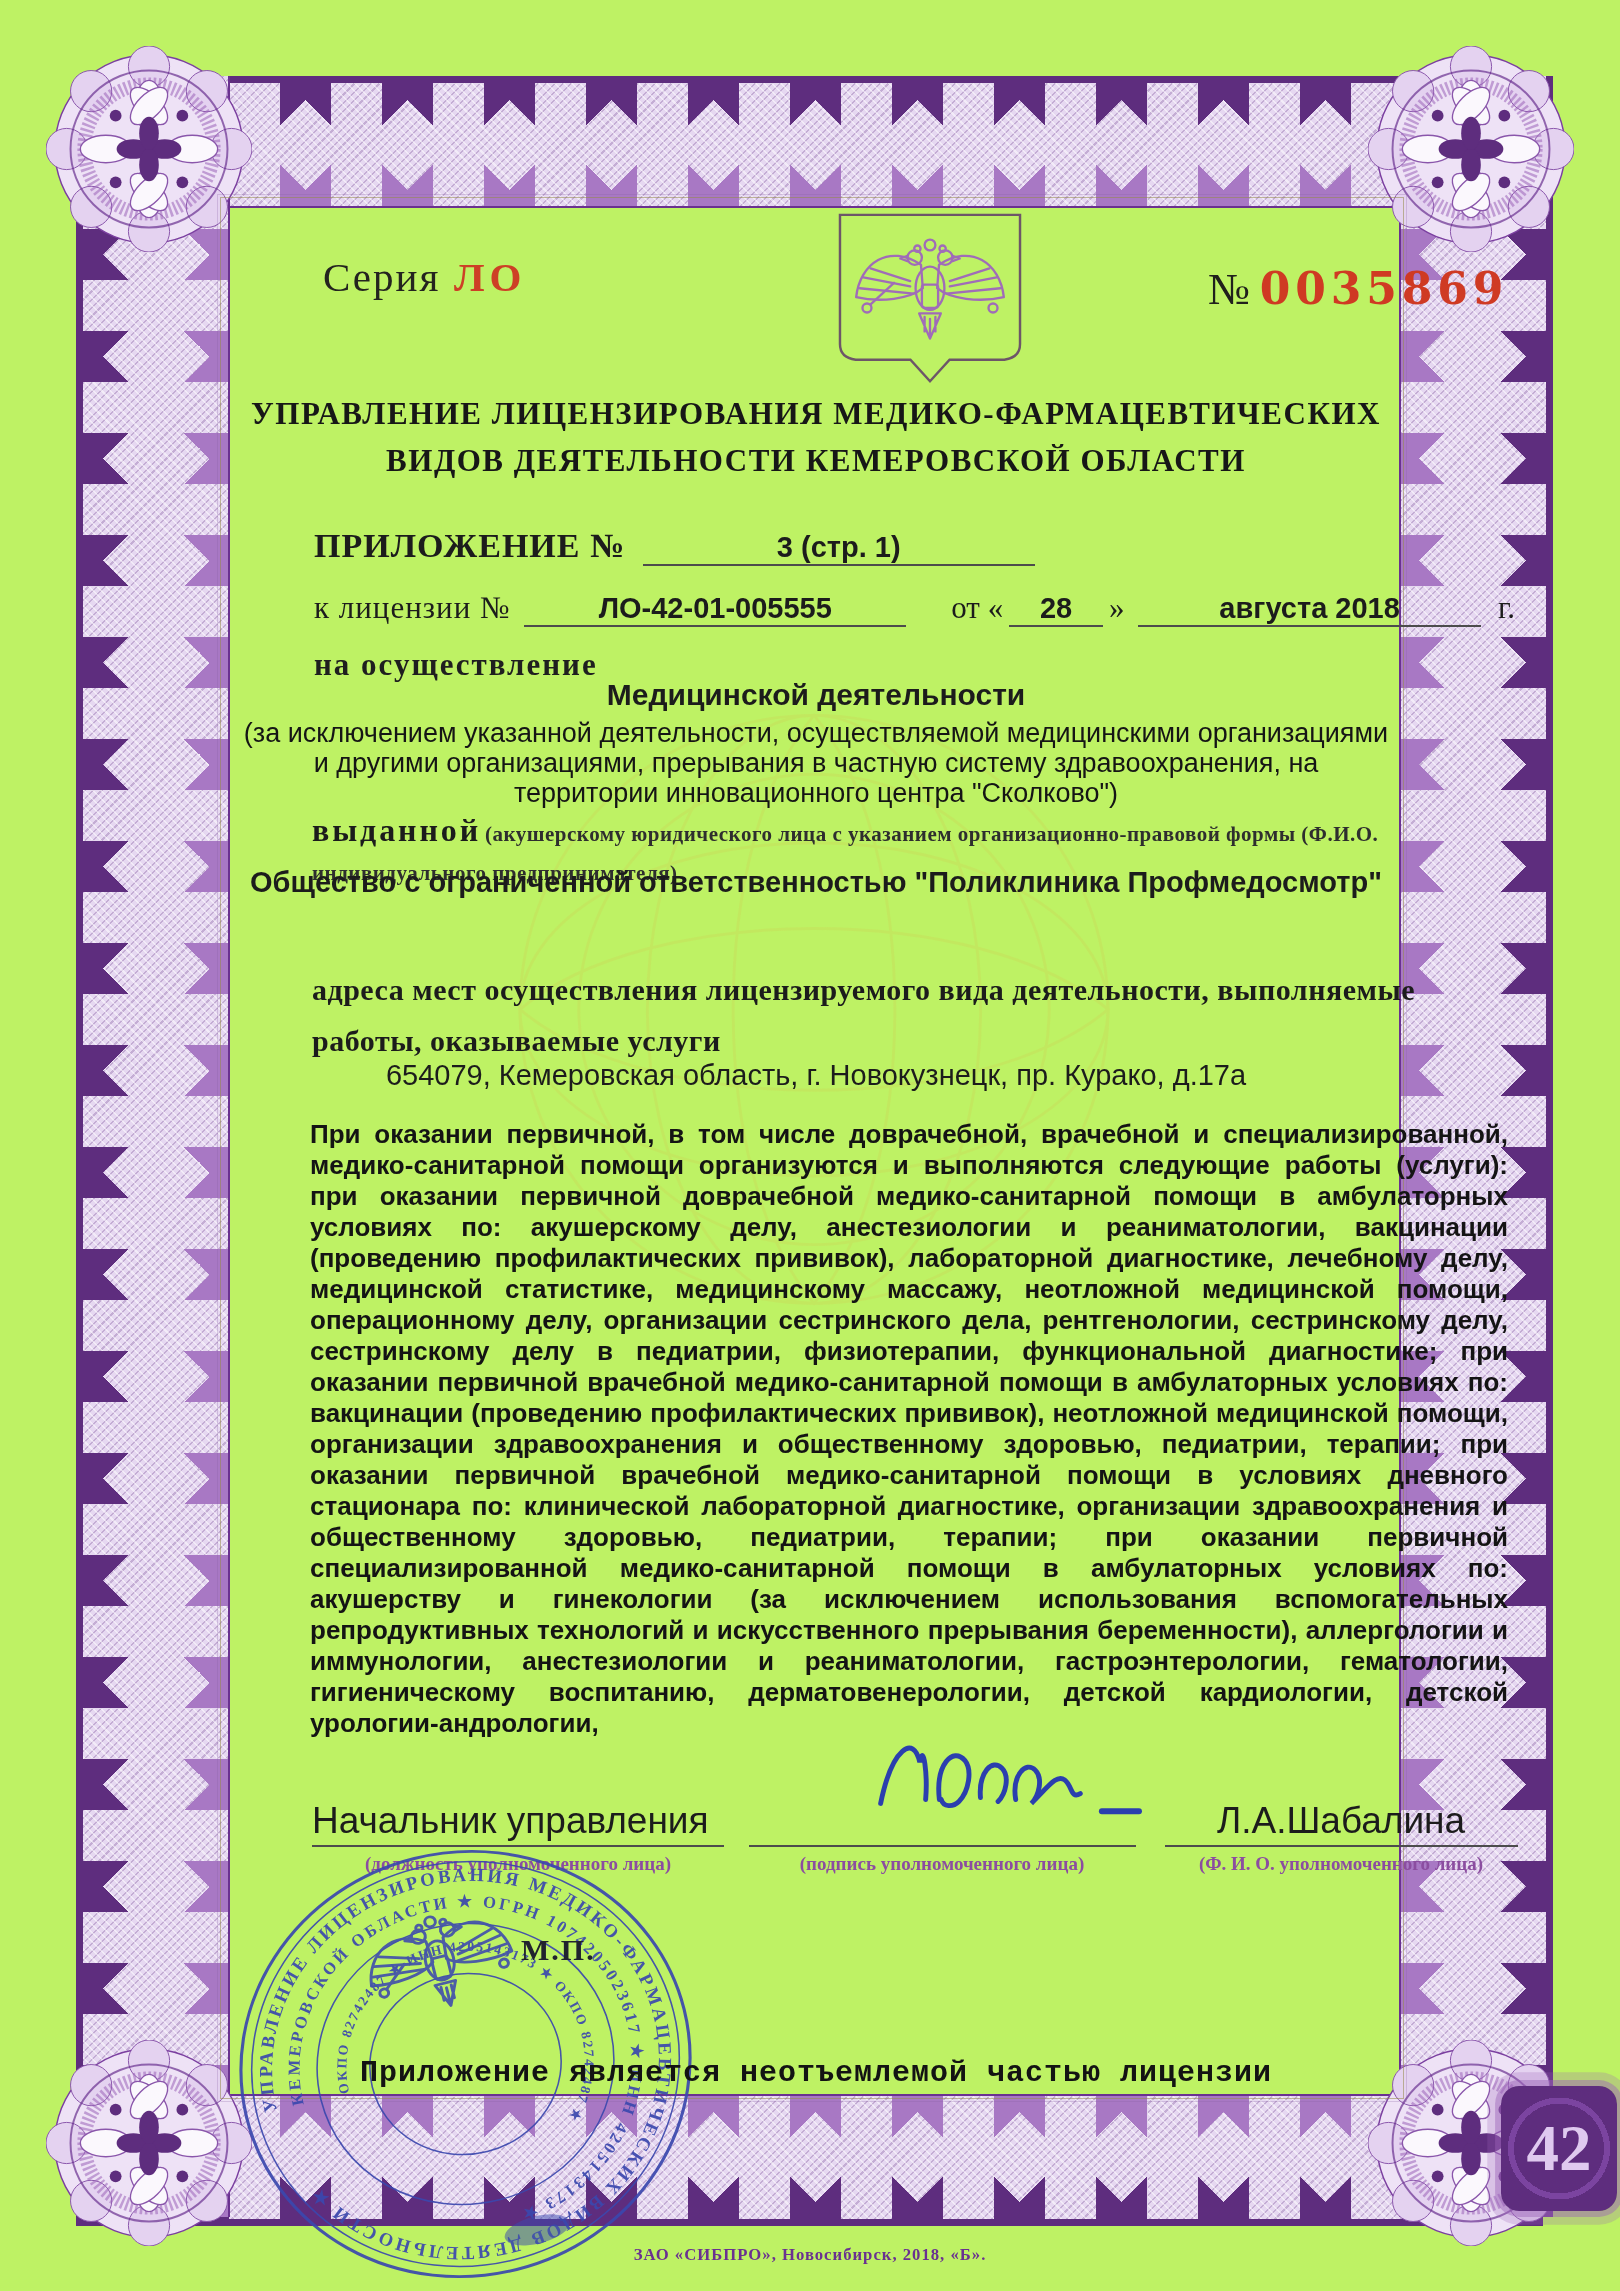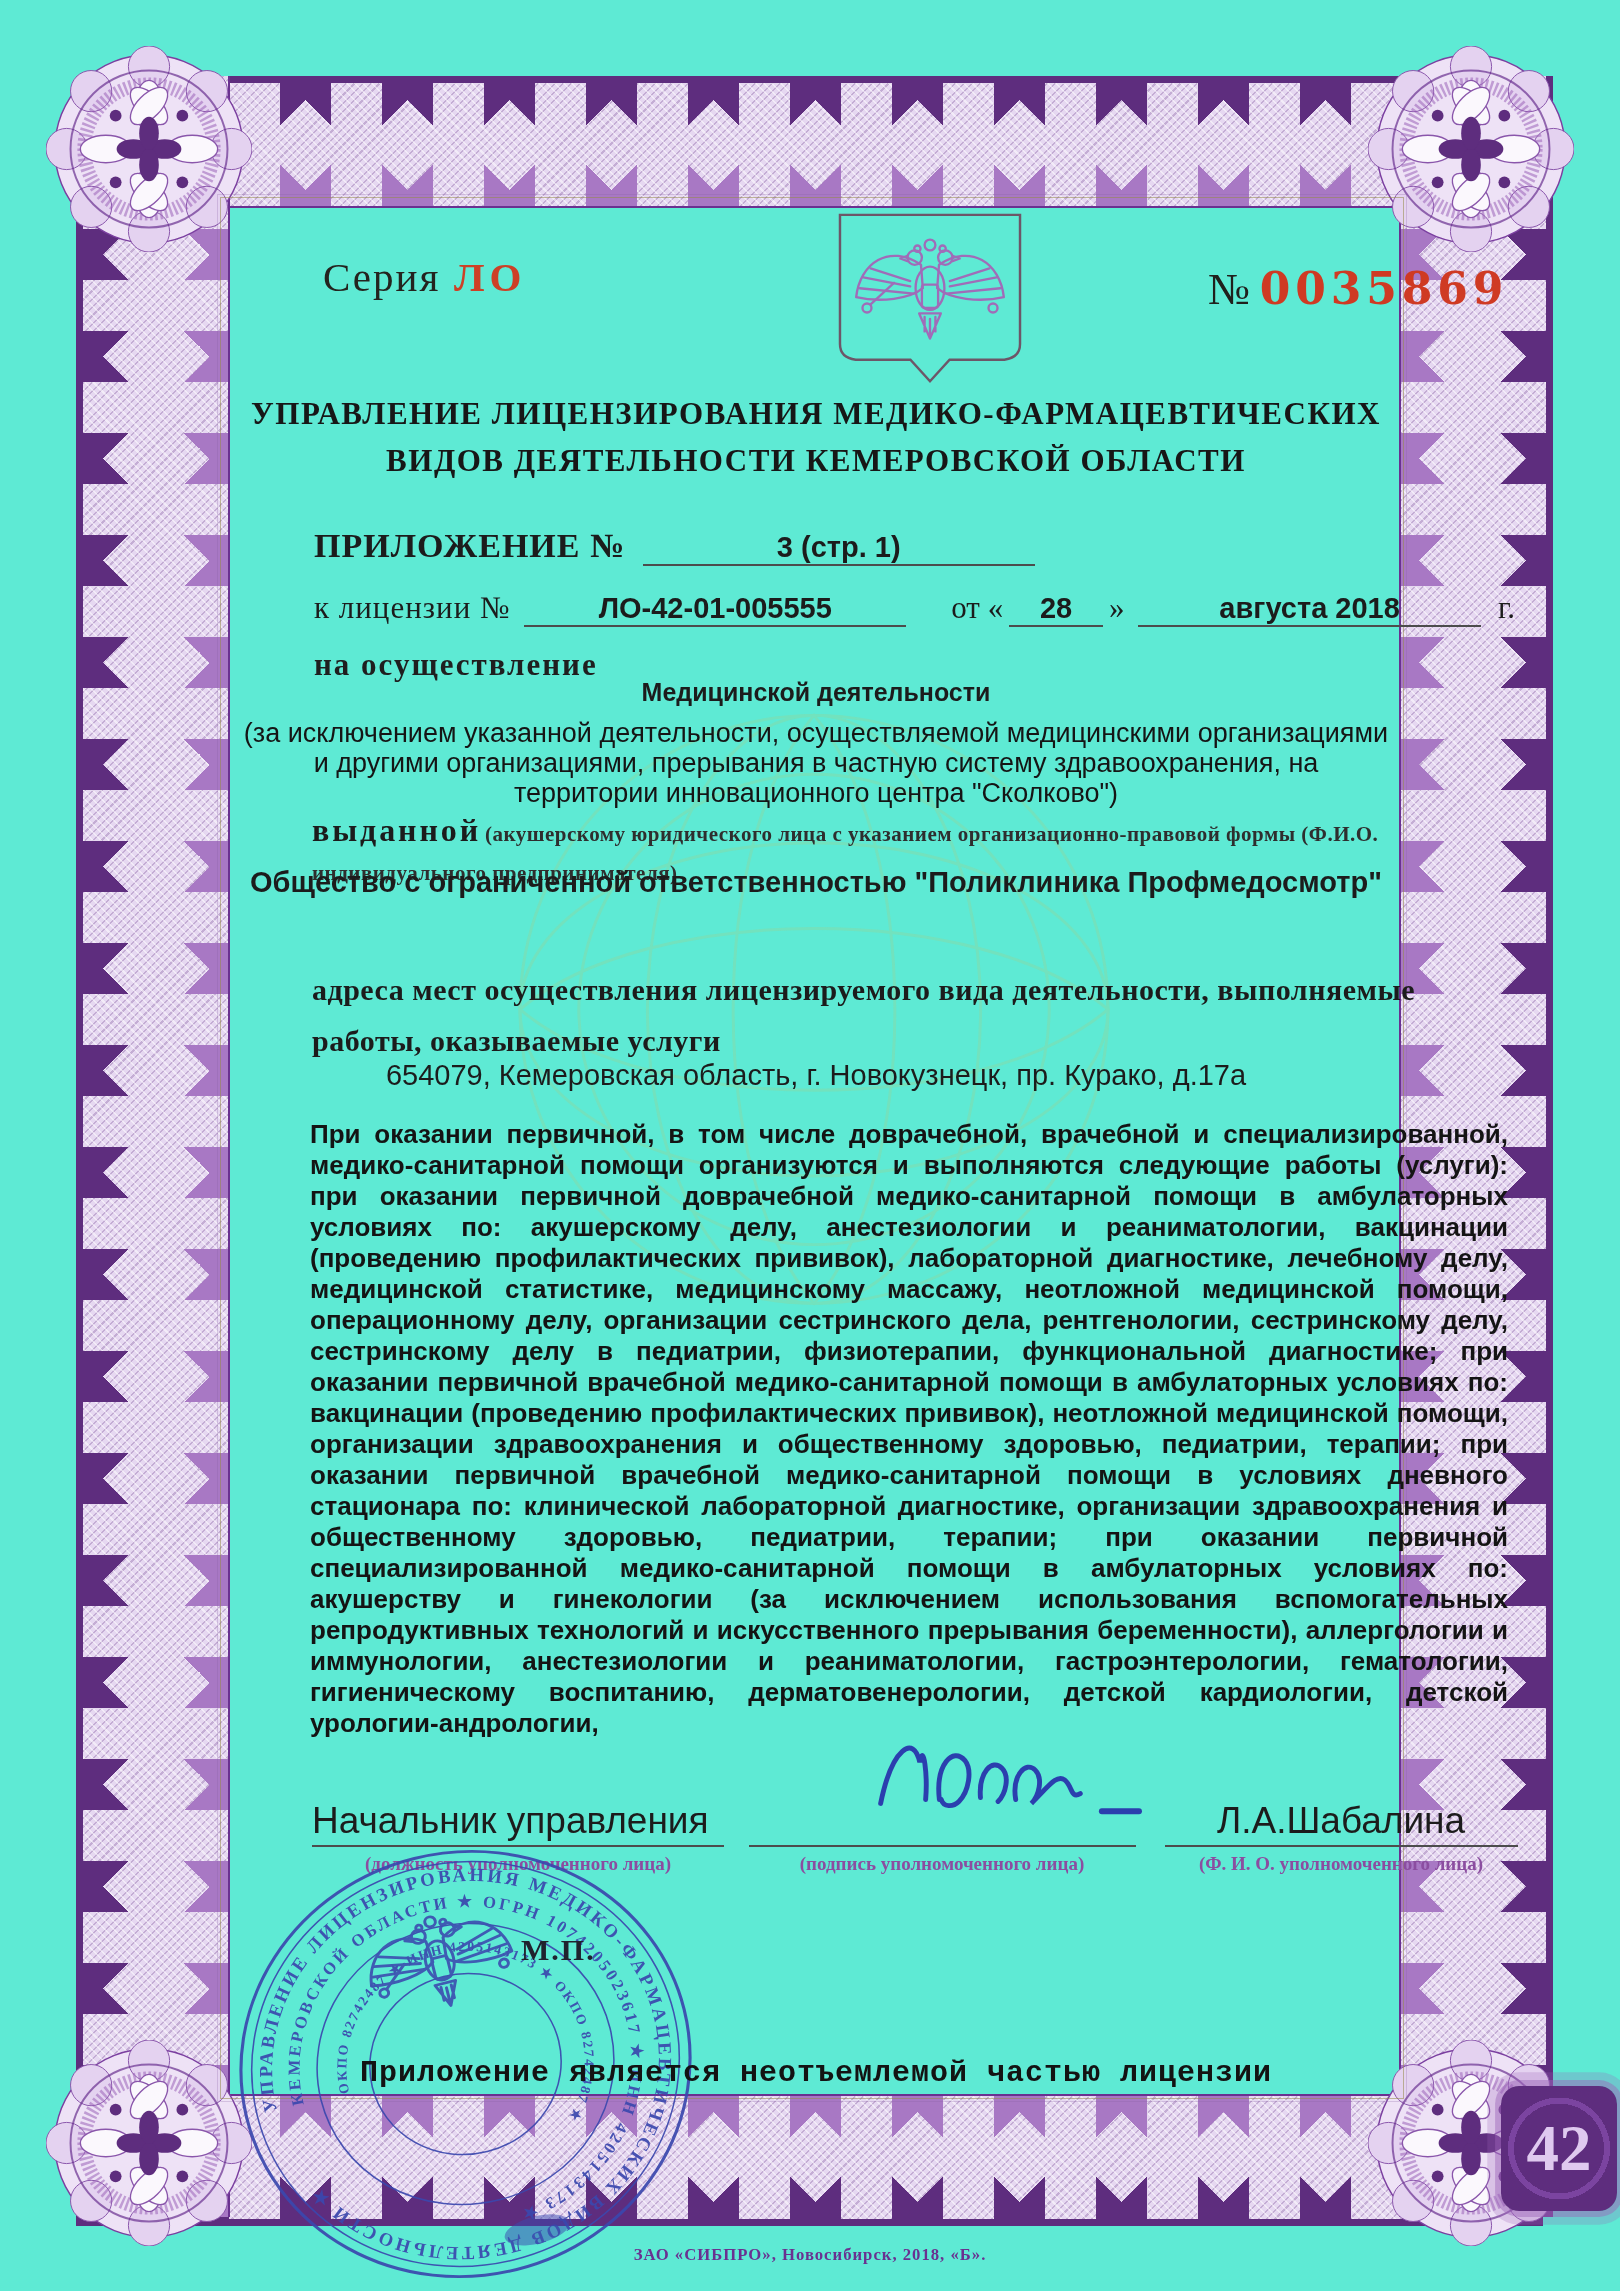--- a/index.html
+++ b/index.html
@@ -1,18 +1,18 @@
 <!DOCTYPE html>
 <html><head>
 <meta charset="utf-8">
 <style>
   html,body{margin:0;padding:0;background:#e9e9e9;}
   .doc{
     position:relative; width:1620px; height:2292px; margin:0 auto;
-    background:#5eead4; overflow:hidden;
+    background:#bef264; overflow:hidden;
     font-family:"Liberation Sans",sans-serif; color:#1c1c1c;
   }
   
   .strip{position:absolute; background-color:#e6d8f1;}
   .strip, .rosette, .badge42{pointer-events:none;}
   .hatch{
     background-image:
       repeating-linear-gradient(45deg, rgba(255,255,255,.55) 0 1.5px, rgba(122,63,160,.0) 1.5px 5.9px),
       repeating-linear-gradient(-45deg, rgba(255,255,255,.55) 0 1.5px, rgba(122,63,160,.12) 1.5px 5.9px);
   }
@@ -100,21 +100,21 @@
   .row-license{left:314px; top:590px; width:1201px; display:flex; align-items:baseline;
     font-family:"Liberation Serif",serif; font-size:31px;}
   .row-license .lbl{letter-spacing:1px;}
   .row-license .blank.num{width:382px; margin-left:13.7px;}
   .row-license .ot{margin-left:45px;}
   .row-license .blank.day{width:94px; margin-left:5.9px;}
   .row-license .q{margin-left:5.9px;}
   .row-license .blank.month{width:343px; margin-left:13.7px;}
   .row-license .year{margin-left:auto;}
   .line-carry{left:314px; top:647px; font-family:"Liberation Serif",serif; font-size:31px; letter-spacing:2px; font-weight:600; color:#1f1f1f;}
-  .activity-title{left:211px; top:678px; width:1210px; text-align:center; font-weight:bold; font-size:25px;}
+  .activity-title{left:211px; top:678px; width:1210px; text-align:center; font-weight:bold; font-size:30px;}
   .activity-note{left:211px; top:718px; width:1210px; text-align:center; font-size:27px; line-height:30px; color:#151515;}
   .issued{left:312px; top:812px; width:1210px; font-family:"Liberation Serif",serif;}
   .issued .lbl{font-weight:bold; font-size:32px; letter-spacing:2.9px;}
   .issued .note{font-size:21px; font-weight:bold; color:#2e2e2e; letter-spacing:0.5px; line-height:39px;}
   .org{left:211px; top:866px; width:1210px; text-align:center; font-weight:bold; font-size:29px;}
   .addr-label{left:312px; top:964px; width:1206px; font-family:"Liberation Serif",serif; font-weight:bold; font-size:30px; line-height:51px; letter-spacing:0.5px;}
   .addr-value{left:211px; top:1059px; width:1210px; text-align:center; font-weight:normal; font-size:29px;}
   .bodytext{left:310px; top:1119px; width:1198px; font-weight:bold; font-size:26px; line-height:31px;
     text-align:justify; text-align-last:left; color:#141414;}
   

